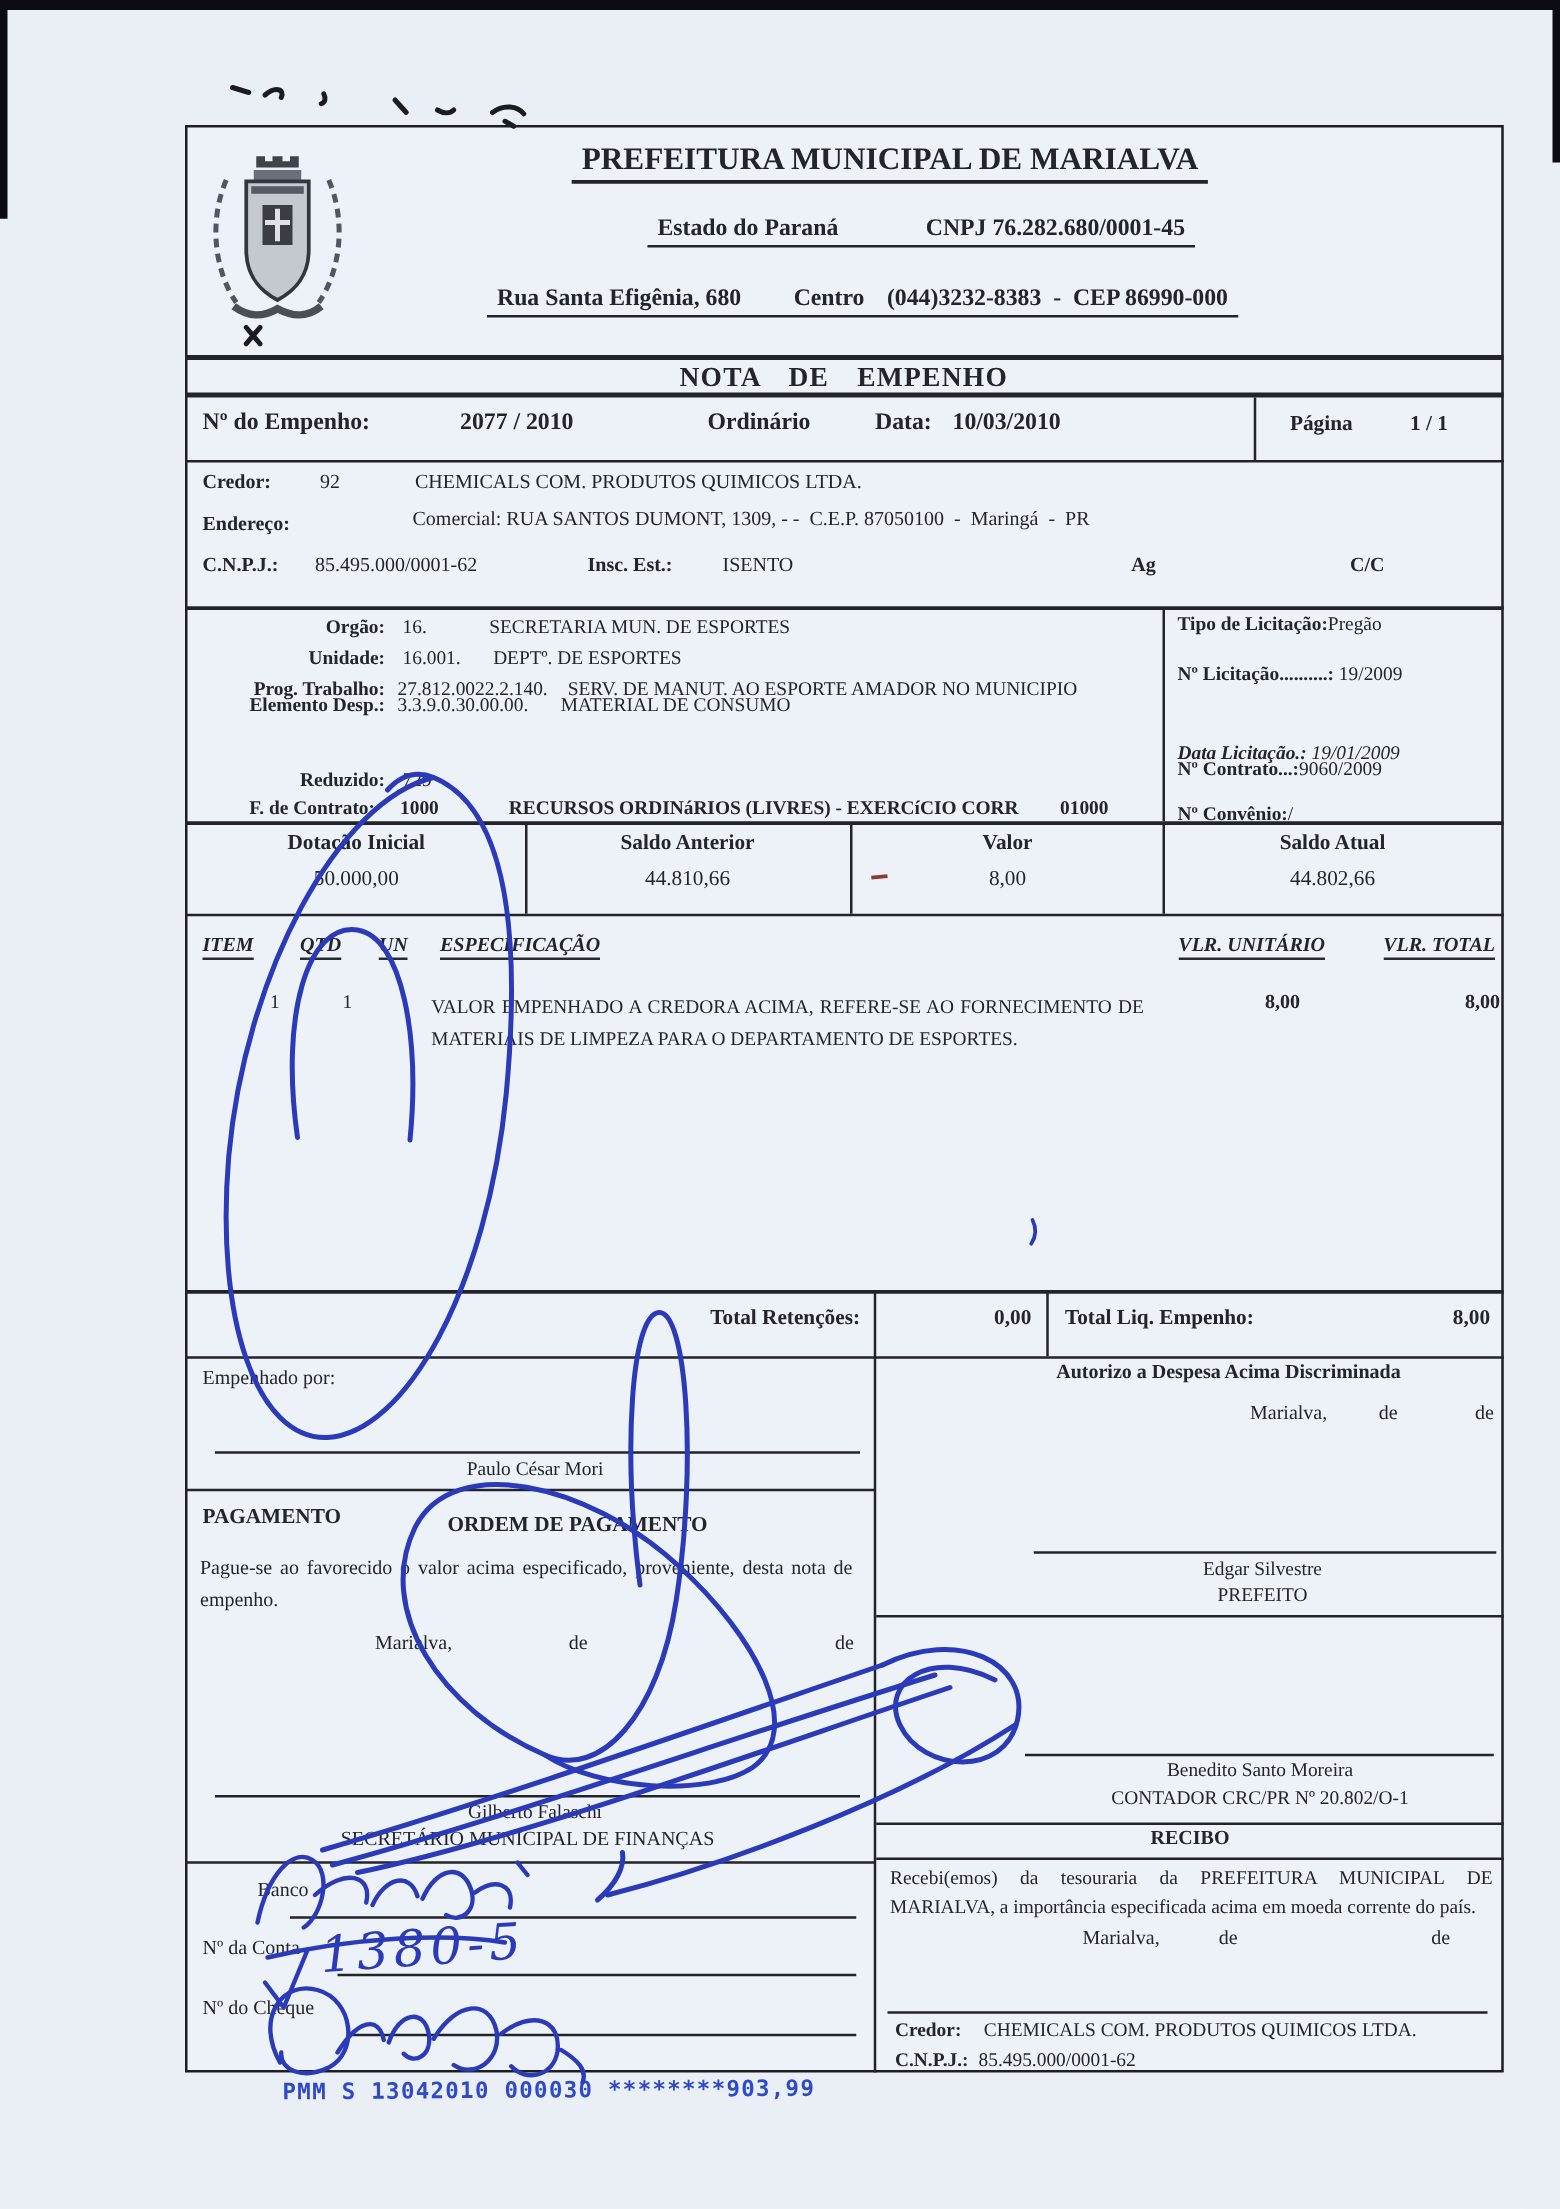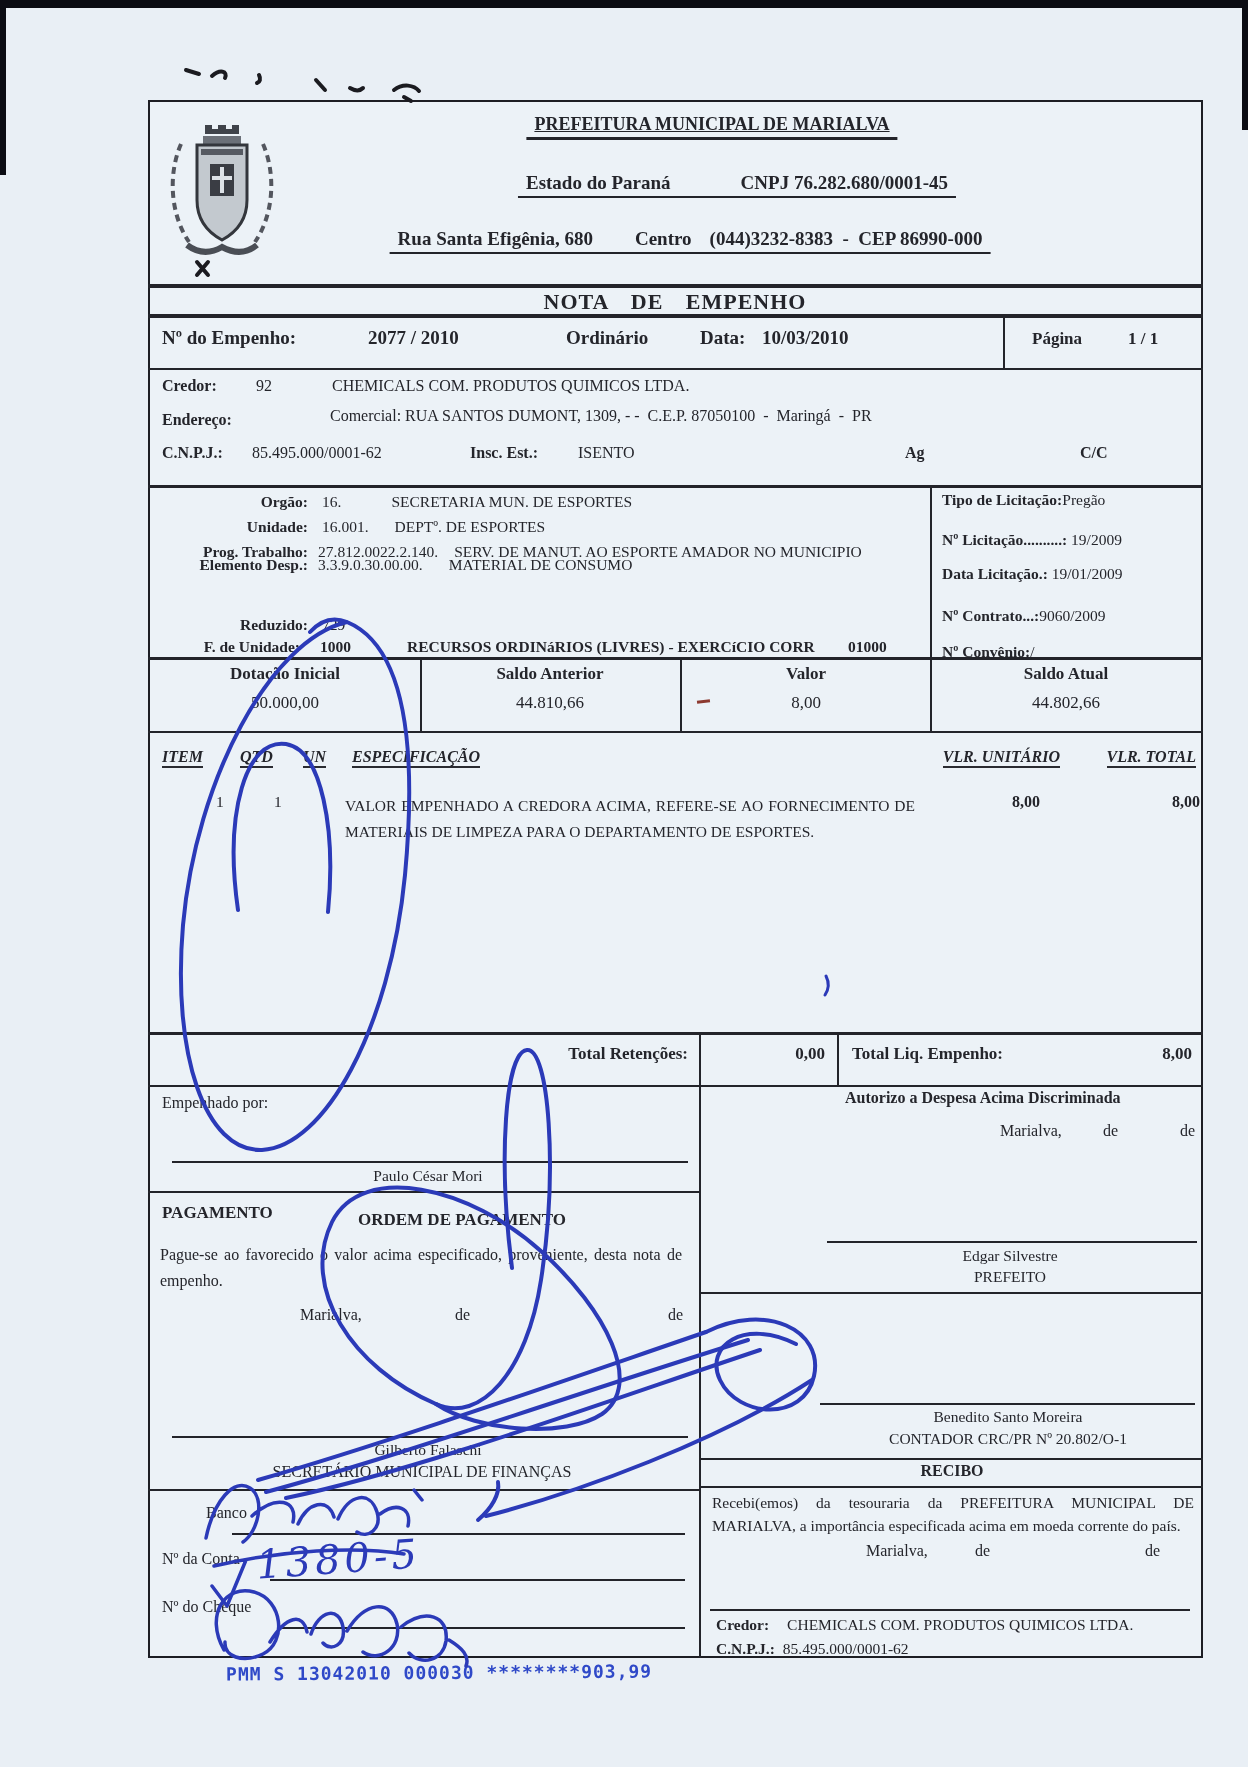--- a/index.html
+++ b/index.html
@@ -7,21 +7,21 @@
        font-family:"Liberation Serif",serif;}
   .scan{position:absolute;inset:0;}
   
   .t{position:absolute;font-family:"Liberation Serif",serif;color:#24252b;white-space:pre;line-height:1.14;font-size:16px;}
   .b{font-weight:bold;}
   .i{font-style:italic;}
   .c{transform:translateX(-50%);}
   .r{text-align:right;}
   .just{white-space:normal;text-align:justify;}
   .f15{font-size:15.5px;} .f16{font-size:16px;} .f17{font-size:17px;} .f18{font-size:17px;}
-  .f19{font-size:19px;} .f22{font-size:22px;} .f27{font-size:18px;text-decoration:underline;}
+  .f19{font-size:19px;} .f22{font-size:22px;} .f27{font-size:25px;}
   .u2{border-bottom:2px solid #23242a;padding:0 8px 3px;}
   .hu{border-bottom:2px solid #2a2b31;padding-bottom:1px;}
   .line{position:absolute;background:#23242a;height:2px;}
   .vline{position:absolute;background:#23242a;width:2px;}
   .thick{height:3px;}
   .frame{position:absolute;left:148px;top:100px;width:1055px;height:1558px;
          border:2px solid #1d1e24;box-sizing:border-box;background:rgba(244,248,252,0.35);}
   .artifact{position:absolute;background:#0b0c13;}
   .pen{stroke:var(--pen,#2b3ab8);fill:none;stroke-linecap:round;stroke-linejoin:round;}
   .smudge{stroke:#1b1b20;fill:none;stroke-linecap:round;}
@@ -96,26 +96,26 @@
 
   <div class="t f15" style="left:150px;top:518px;"><span class="b" style="display:inline-block;width:158px;text-align:right;">Unidade:</span><span style="margin-left:14px;">16.001.</span><span style="margin-left:26px;">DEPTº. DE ESPORTES</span></div>
 
   <div class="t f15" style="left:150px;top:543px;"><span class="b" style="display:inline-block;width:158px;text-align:right;">Prog. Trabalho:</span><span style="margin-left:10px;">27.812.0022.2.140.</span><span style="margin-left:16px;">SERV. DE MANUT. AO ESPORTE AMADOR NO MUNICIPIO</span></div>
 
   <div class="t f15" style="left:150px;top:556px;"><span class="b" style="display:inline-block;width:158px;text-align:right;">Elemento Desp.:</span><span style="margin-left:10px;">3.3.9.0.30.00.00.</span><span style="margin-left:26px;">MATERIAL DE CONSUMO</span></div>
 
 
   <div class="t f15" style="left:150px;top:616px;"><span class="b" style="display:inline-block;width:158px;text-align:right;">Reduzido:</span><span style="margin-left:14px;">729</span></div>
 
-  <div class="t f15" style="left:150px;top:638px;"><span class="b" style="display:inline-block;width:150px;text-align:right;">F. de Unidade:</span><span class="b" style="margin-left:20px;">1000</span><span class="b" style="margin-left:56px;">RECURSOS ORDINáRIOS (LIVRES) - EXERCíCIO CORR</span></div>
+  <div class="t f15" style="left:150px;top:638px;"><span class="b" style="display:inline-block;width:150px;text-align:right;">F. de Contrato:</span><span class="b" style="margin-left:20px;">1000</span><span class="b" style="margin-left:56px;">RECURSOS ORDINáRIOS (LIVRES) - EXERCíCIO CORR</span></div>
   <div class="t b f15" style="left:848px;top:638px;">01000</div>
 
   <div class="t f15" style="left:942px;top:491px;"><span class="b">Tipo de Licitação:</span><span>Pregão</span></div>
   <div class="t f15" style="left:942px;top:531px;"><span class="b">Nº Licitação..........:</span><span> </span><span>19/2009</span></div>
-  <div class="t f15" style="left:942px;top:565px;"><span class="b">Data Licitação.:</span><span> </span><span>19/01/2009</span></div>
+  <div class="t f15" style="left:942px;top:594px;font-style:italic;"><span class="b">Data Licitação.:</span><span> </span><span>19/01/2009</span></div>
   <div class="t f15" style="left:942px;top:607px;"><span class="b">Nº Contrato...:</span><span>9060/2009</span></div>
   <div class="t f15" style="left:942px;top:643px;"><span class="b">Nº Convênio:</span><span>/</span></div>
 
   <div class="line thick" style="left:148px;top:657px;width:1055px;"></div>
   <div class="vline" style="left:420px;top:659px;height:72px;"></div>
   <div class="vline" style="left:680px;top:659px;height:72px;"></div>
   <div class="vline" style="left:930px;top:659px;height:72px;"></div>
 
   <div class="t b f18 c" style="left:285px;top:664px;">Dotação Inicial</div>
   <div class="t b f18 c" style="left:550px;top:664px;">Saldo Anterior</div>

